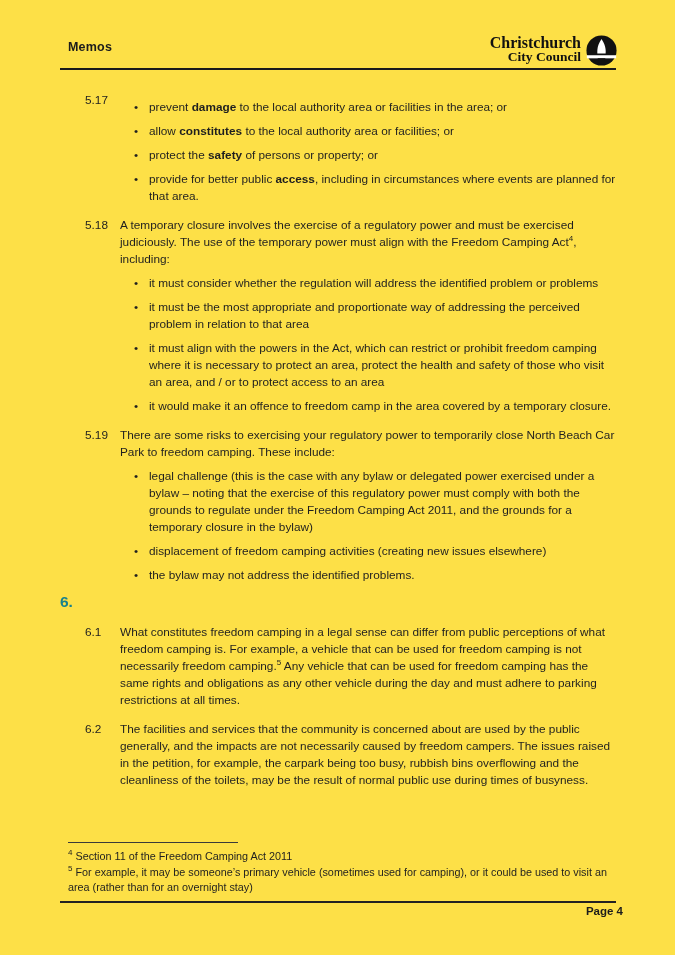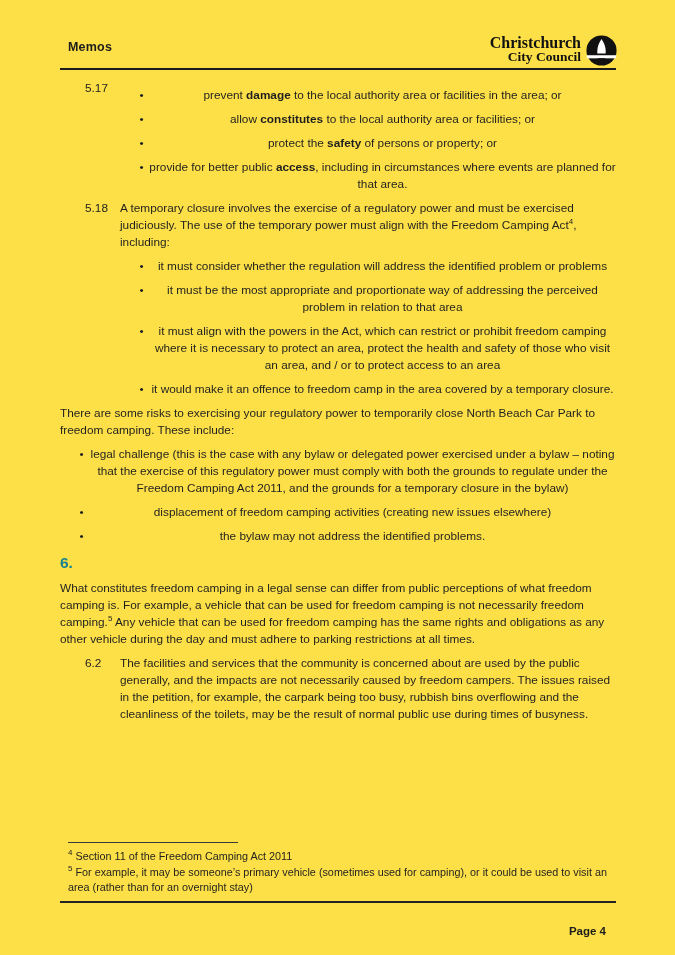--- a/index.html
+++ b/index.html
@@ -33,25 +33,25 @@
   .header-rule{
     position:absolute; left:60px; right:59px; top:68px;
     height:2px; background:#1a1a1a;
   }
 
   
   .content{
     position:absolute; left:60px; top:80px; width:556px;
     font-size:11.8px; line-height:17px; color:#1f1f1f;
   }
-  .para{ display:flex; margin-bottom:7px; }
+  .para{ display:flex; margin-bottom:7px;margin-top:12px; }
   .para-num{ flex:0 0 60px; padding-left:25px; }
   .para-body{ flex:1; }
   .bullets{ margin-top:7px; }
-  .bullet{ display:flex; margin-bottom:7px;text-align:center; }
+  .bullet{ display:flex; margin-bottom:7px; }
   .bullet:last-child{ margin-bottom:0; }
   .dot{ flex:0 0 29px; padding-left:14px; }
   .dot::before{ content:"\2022"; }
   .btext{ flex:1; }
   .b{ font-weight:bold; }
   sup{ font-size:8px; line-height:0; vertical-align:super; }
 
   .section-heading{
     display:flex; color:#17818d; font-weight:bold;
     font-size:15.5px; line-height:20px;
@@ -65,22 +65,22 @@
     font-size:10.8px; line-height:15.5px; color:#1f1f1f;
   }
   .fn-sep{ width:170px; height:1px; background:#3a3a3a; margin-bottom:6px; }
 
   
   .footer-rule{
     position:absolute; left:60px; right:59px; top:901px;
     height:2px; background:#222;
   }
   .page-num{
-    position:absolute; right:69px; top:905px;
-    font-size:11.5px; font-weight:bold; color:#1c1c1c;margin-top:20px;
+    position:absolute; right:52px; top:905px;
+    font-size:11.5px; font-weight:bold; color:#1c1c1c;
   }
 </style>
 </head>
 <body>
 
 <div class="page">
 
   <div class="memo-title">Memos</div>
 
   <div class="logo">
@@ -143,20 +143,21 @@
           </div>
           <div class="bullet">
             <span class="dot"></span>
             <span class="btext">it would make it an offence to freedom camp in the area covered by a temporary closure.</span>
           </div>
         </div>
       </div>
     </div>
 
     <div class="para">
+      <div class="para-num">5.19</div>
       <div class="para-body">
         <div class="para-text">There are some risks to exercising your regulatory power to temporarily close North Beach Car Park to freedom camping. These include:</div>
         <div class="bullets">
           <div class="bullet">
             <span class="dot"></span>
             <span class="btext">legal challenge (this is the case with any bylaw or delegated power exercised under a bylaw – noting that the exercise of this regulatory power must comply with both the grounds to regulate under the Freedom Camping Act 2011, and the grounds for a temporary closure in the bylaw)</span>
           </div>
           <div class="bullet">
             <span class="dot"></span>
             <span class="btext">displacement of freedom camping activities (creating new issues elsewhere)</span>
@@ -167,20 +168,21 @@
           </div>
         </div>
       </div>
     </div>
 
     <div class="section-heading">
       <span class="sec-num">6.</span>
     </div>
 
     <div class="para">
+      <div class="para-num">6.1</div>
       <div class="para-body">
         <div class="para-text"><span>What constitutes freedom camping in a legal sense can differ from public perceptions of what freedom camping is. For example, a vehicle that can be used for freedom camping is not necessarily freedom camping.</span><sup>5</sup><span> Any vehicle that can be used for freedom camping has the same rights and obligations as any other vehicle during the day and must adhere to parking restrictions at all times.</span></div>
       </div>
     </div>
 
     <div class="para">
       <div class="para-num">6.2</div>
       <div class="para-body">
         <div class="para-text">The facilities and services that the community is concerned about are used by the public generally, and the impacts are not necessarily caused by freedom campers. The issues raised in the petition, for example, the carpark being too busy, rubbish bins overflowing and the cleanliness of the toilets, may be the result of normal public use during times of busyness.</div>
       </div>

